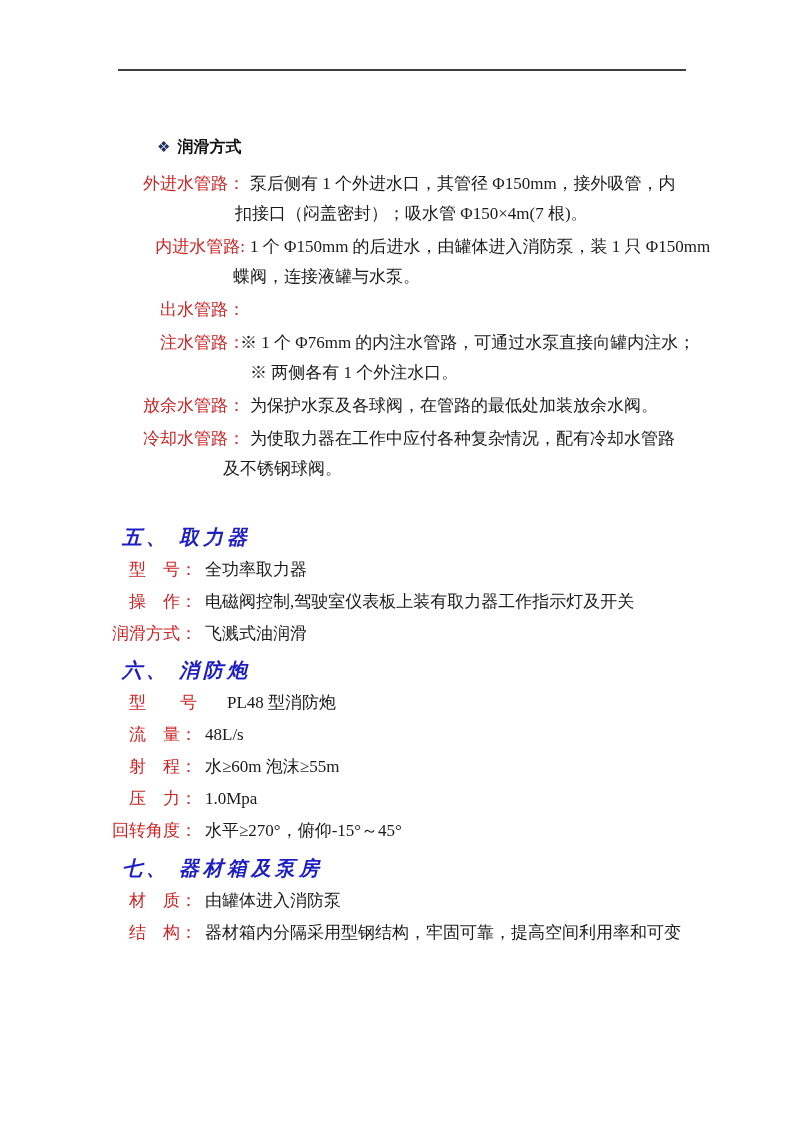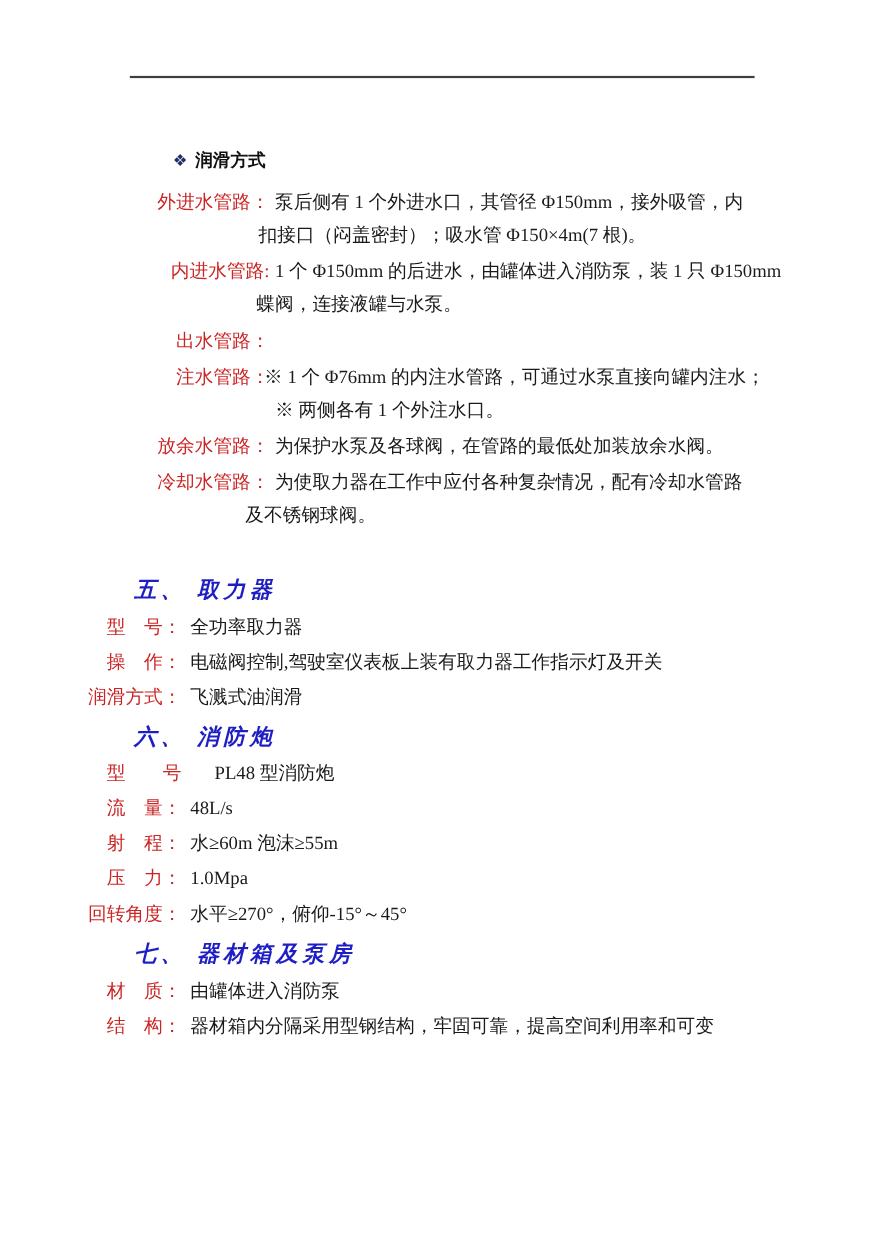--- a/index.html
+++ b/index.html
@@ -41,21 +41,21 @@
   
   .section-title{
     margin:41px 0 6px 122px;
     color:var(--heading-blue,#1e1ec4);
     font-weight:700;font-style:italic;
     font-size:20px;line-height:24px;letter-spacing:4px;white-space:nowrap;
   }
   .section-title.s6{margin-top:9px;font-style:italic;}
   .section-title.s7{margin-top:10px;}
   
-  .spec-row{display:flex;margin-left:80px;margin-bottom:2px;}
+  .spec-row{display:flex;margin-left:112px;margin-bottom:2px;}
   .spec-label{
     width:85px;min-width:85px;text-align:right;
     color:var(--label-red,#cb2424);line-height:30px;white-space:nowrap;
   }
   .spec-value{margin-left:8px;line-height:30px;white-space:nowrap;}
   .spec-value.wide{margin-left:30px;}
 </style>
 </head>
 <body>
 

